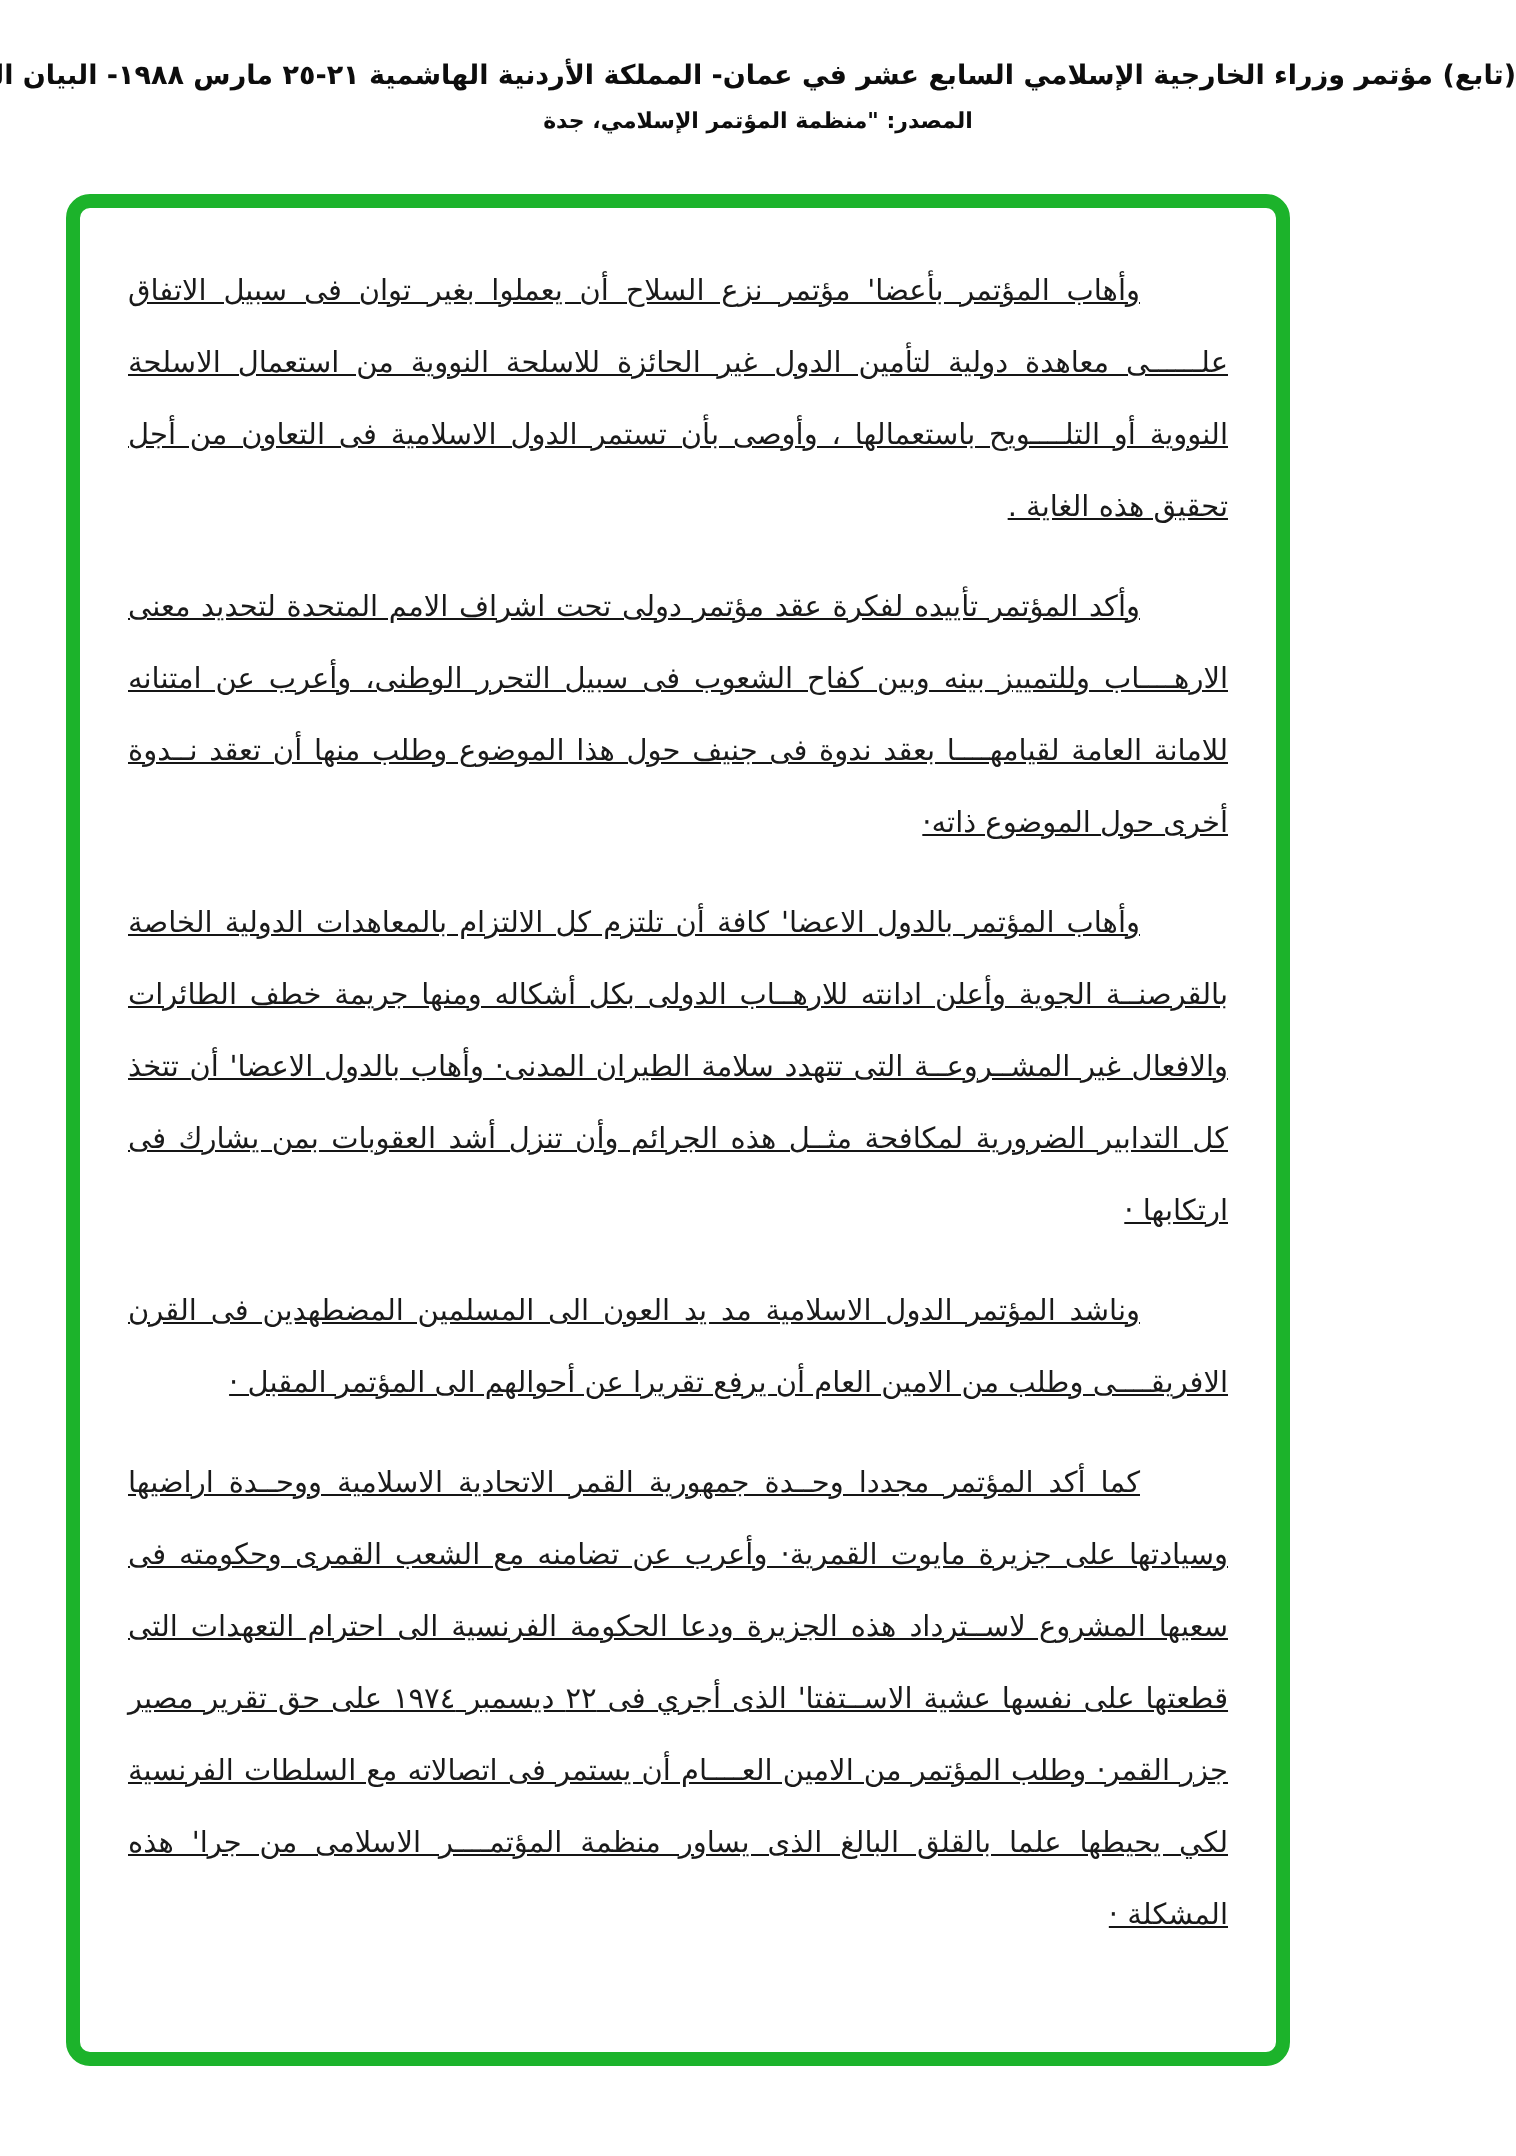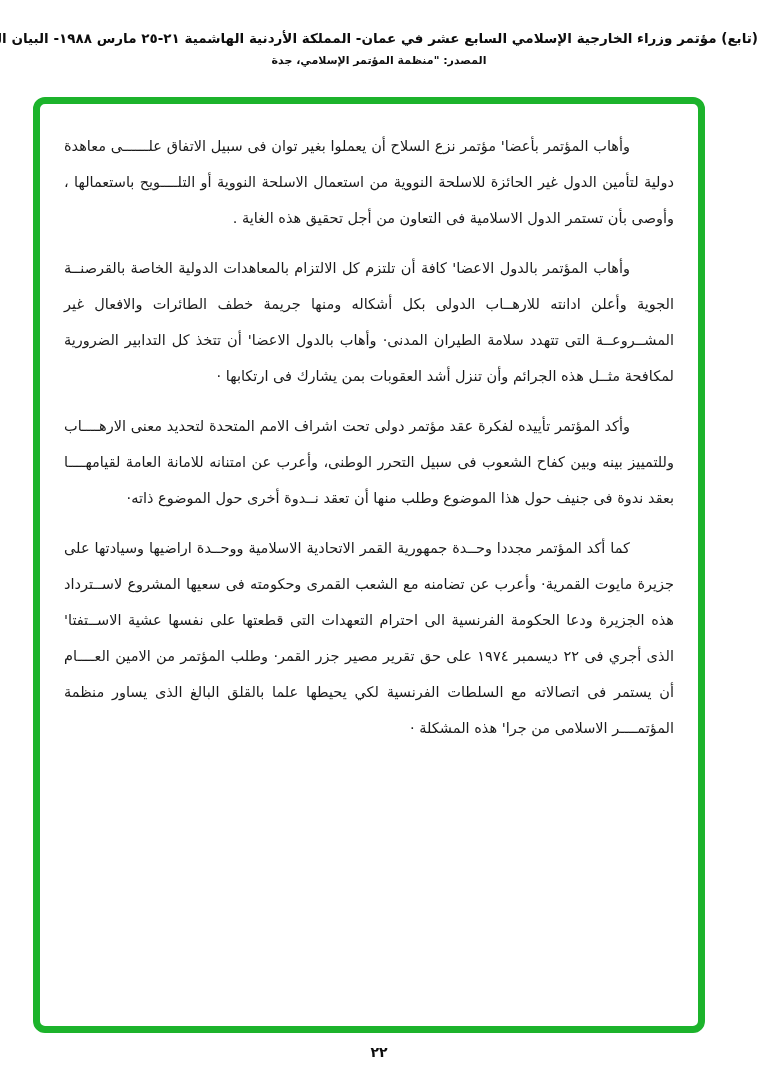--- a/index.html
+++ b/index.html
@@ -32,28 +32,29 @@
     text-align: center;
     font-weight: bold;
     font-size: 11px;
     margin-top: 8px;
     color: #0d0d0d;
   }
   .content-box {
     position: absolute;
     left: 33px;
     top: 97px;
-    width: 672px;
+    width: 612px;
     height: 936px;
     box-sizing: border-box;
     border: 7px solid var(--accent, #1cb32b);
     border-radius: 12px;
     padding: 24px 24px 10px 24px;
     overflow: hidden;
     background: #ffffff;
+    text-decoration: underline;
   }
   .para {
     direction: rtl;
     text-align: justify;
     font-size: 14.5px;
     line-height: 36px;
     text-indent: 44px;
     margin: 0 0 14px 0;
     color: #1a1a1a;
   }
@@ -75,20 +76,20 @@
 
 <div class="page">
 
   <div class="header">
     <div class="header-title">(تابع) مؤتمر وزراء الخارجية الإسلامي السابع عشر في عمان- المملكة الأردنية الهاشمية ٢١-٢٥ مارس ١٩٨٨- البيان الختّامي</div>
     <div class="header-source">المصدر: "منظمة المؤتمر الإسلامي، جدة</div>
   </div>
 
   <div class="content-box">
     <p class="para">وأهاب المؤتمر بأعضا' مؤتمر نزع السلاح أن يعملوا بغير توان فى سبيل الاتفاق علــــــى معاهدة دولية لتأمين الدول غير الحائزة للاسلحة النووية من استعمال الاسلحة النووية أو التلــــويح باستعمالها ، وأوصى بأن تستمر الدول الاسلامية فى التعاون من أجل تحقيق هذه الغاية .</p>
+    <p class="para">وأكد المؤتمر تأييده لفكرة عقد مؤتمر دولى تحت اشراف الامم المتحدة لتحديد معنى الارهــــاب وللتمييز بينه وبين كفاح الشعوب فى سبيل التحرر الوطنى، وأعرب عن امتنانه للامانة العامة لقيامهــــا بعقد ندوة فى جنيف حول هذا الموضوع وطلب منها أن تعقد نــدوة أخرى حول الموضوع ذاته·</p>
     <p class="para">وأهاب المؤتمر بالدول الاعضا' كافة أن تلتزم كل الالتزام بالمعاهدات الدولية الخاصة بالقرصنــة الجوية وأعلن ادانته للارهــاب الدولى بكل أشكاله ومنها جريمة خطف الطائرات والافعال غير المشــروعــة التى تتهدد سلامة الطيران المدنى· وأهاب بالدول الاعضا' أن تتخذ كل التدابير الضرورية لمكافحة مثــل هذه الجرائم وأن تنزل أشد العقوبات بمن يشارك فى ارتكابها ·</p>
-    <p class="para">وأكد المؤتمر تأييده لفكرة عقد مؤتمر دولى تحت اشراف الامم المتحدة لتحديد معنى الارهــــاب وللتمييز بينه وبين كفاح الشعوب فى سبيل التحرر الوطنى، وأعرب عن امتنانه للامانة العامة لقيامهــــا بعقد ندوة فى جنيف حول هذا الموضوع وطلب منها أن تعقد نــدوة أخرى حول الموضوع ذاته·</p>
+    <p class="para">وناشد المؤتمر الدول الاسلامية مد يد العون الى المسلمين المضطهدين فى القرن الافريقــــى وطلب من الامين العام أن يرفع تقريرا عن أحوالهم الى المؤتمر المقبل ·</p>
     <p class="para">كما أكد المؤتمر مجددا وحــدة جمهورية القمر الاتحادية الاسلامية ووحــدة اراضيها وسيادتها على جزيرة مايوت القمرية· وأعرب عن تضامنه مع الشعب القمرى وحكومته فى سعيها المشروع لاســترداد هذه الجزيرة ودعا الحكومة الفرنسية الى احترام التعهدات التى قطعتها على نفسها عشية الاســتفتا' الذى أجري فى ٢٢ ديسمبر ١٩٧٤ على حق تقرير مصير جزر القمر· وطلب المؤتمر من الامين العــــام أن يستمر فى اتصالاته مع السلطات الفرنسية لكي يحيطها علما بالقلق البالغ الذى يساور منظمة المؤتمــــر الاسلامى من جرا' هذه المشكلة ·</p>
   </div>
 
-  <div class="page-number">٢٢</div>
 
 </div>
 
 </body></html>

